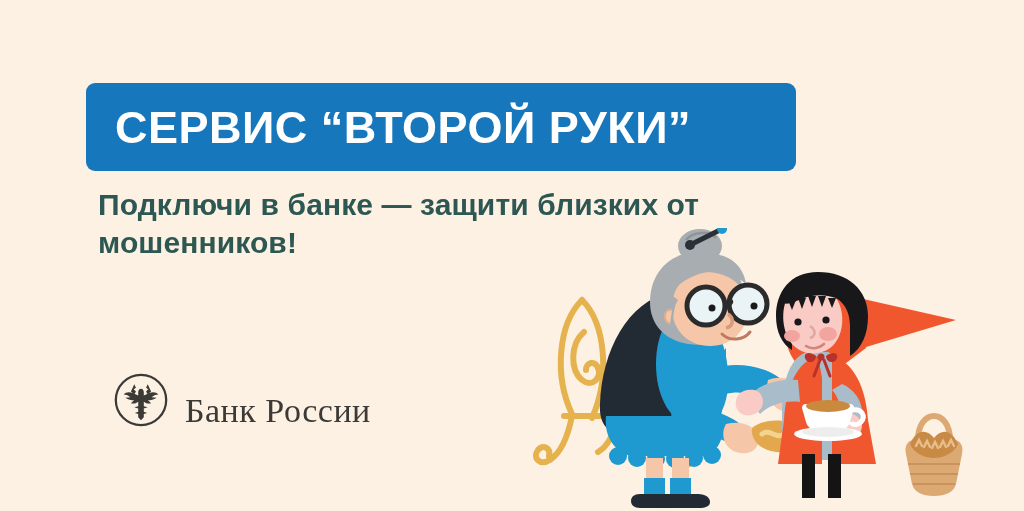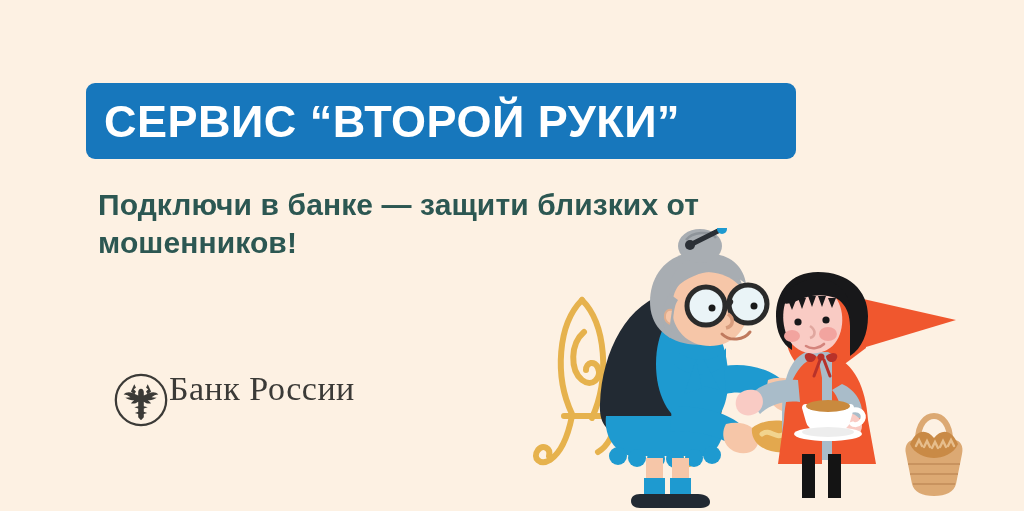--- a/index.html
+++ b/index.html
@@ -19,27 +19,27 @@
     background: #FDF1E3;
     overflow: hidden;
   }
 
   
   #title-banner {
     position: absolute;
     left: 86px;
     top: 83px;
     width: 710px;
-    height: 76px;
+    height: 88px;
     background: #1777BC;
     border-radius: 9px;
     display: flex;
     align-items: center;
     box-sizing: border-box;
-    padding-left: 18px;
+    padding-left: 29px;
   }
   #title-text {
     color: #FFFFFF;
     font-family: "Liberation Sans", sans-serif;
     font-size: 45px;
     font-weight: bold;
     letter-spacing: 0.5px;
     line-height: 1;
     white-space: nowrap;
   }
@@ -57,21 +57,22 @@
     line-height: 1.28;
     letter-spacing: 0.1px;
   }
 
   
   #logo-block {
     position: absolute;
     left: 113px;
     top: 372px;
     display: flex;
-    align-items: flex-start;
+    align-items: flex-end;
+    gap: 16px;
   }
   #logo-emblem {
     width: 56px;
     height: 56px;
     flex: 0 0 auto;
   }
   #logo-text {
     color: #3B3A37;
     font-family: "Liberation Serif", serif;
     font-size: 34px;

